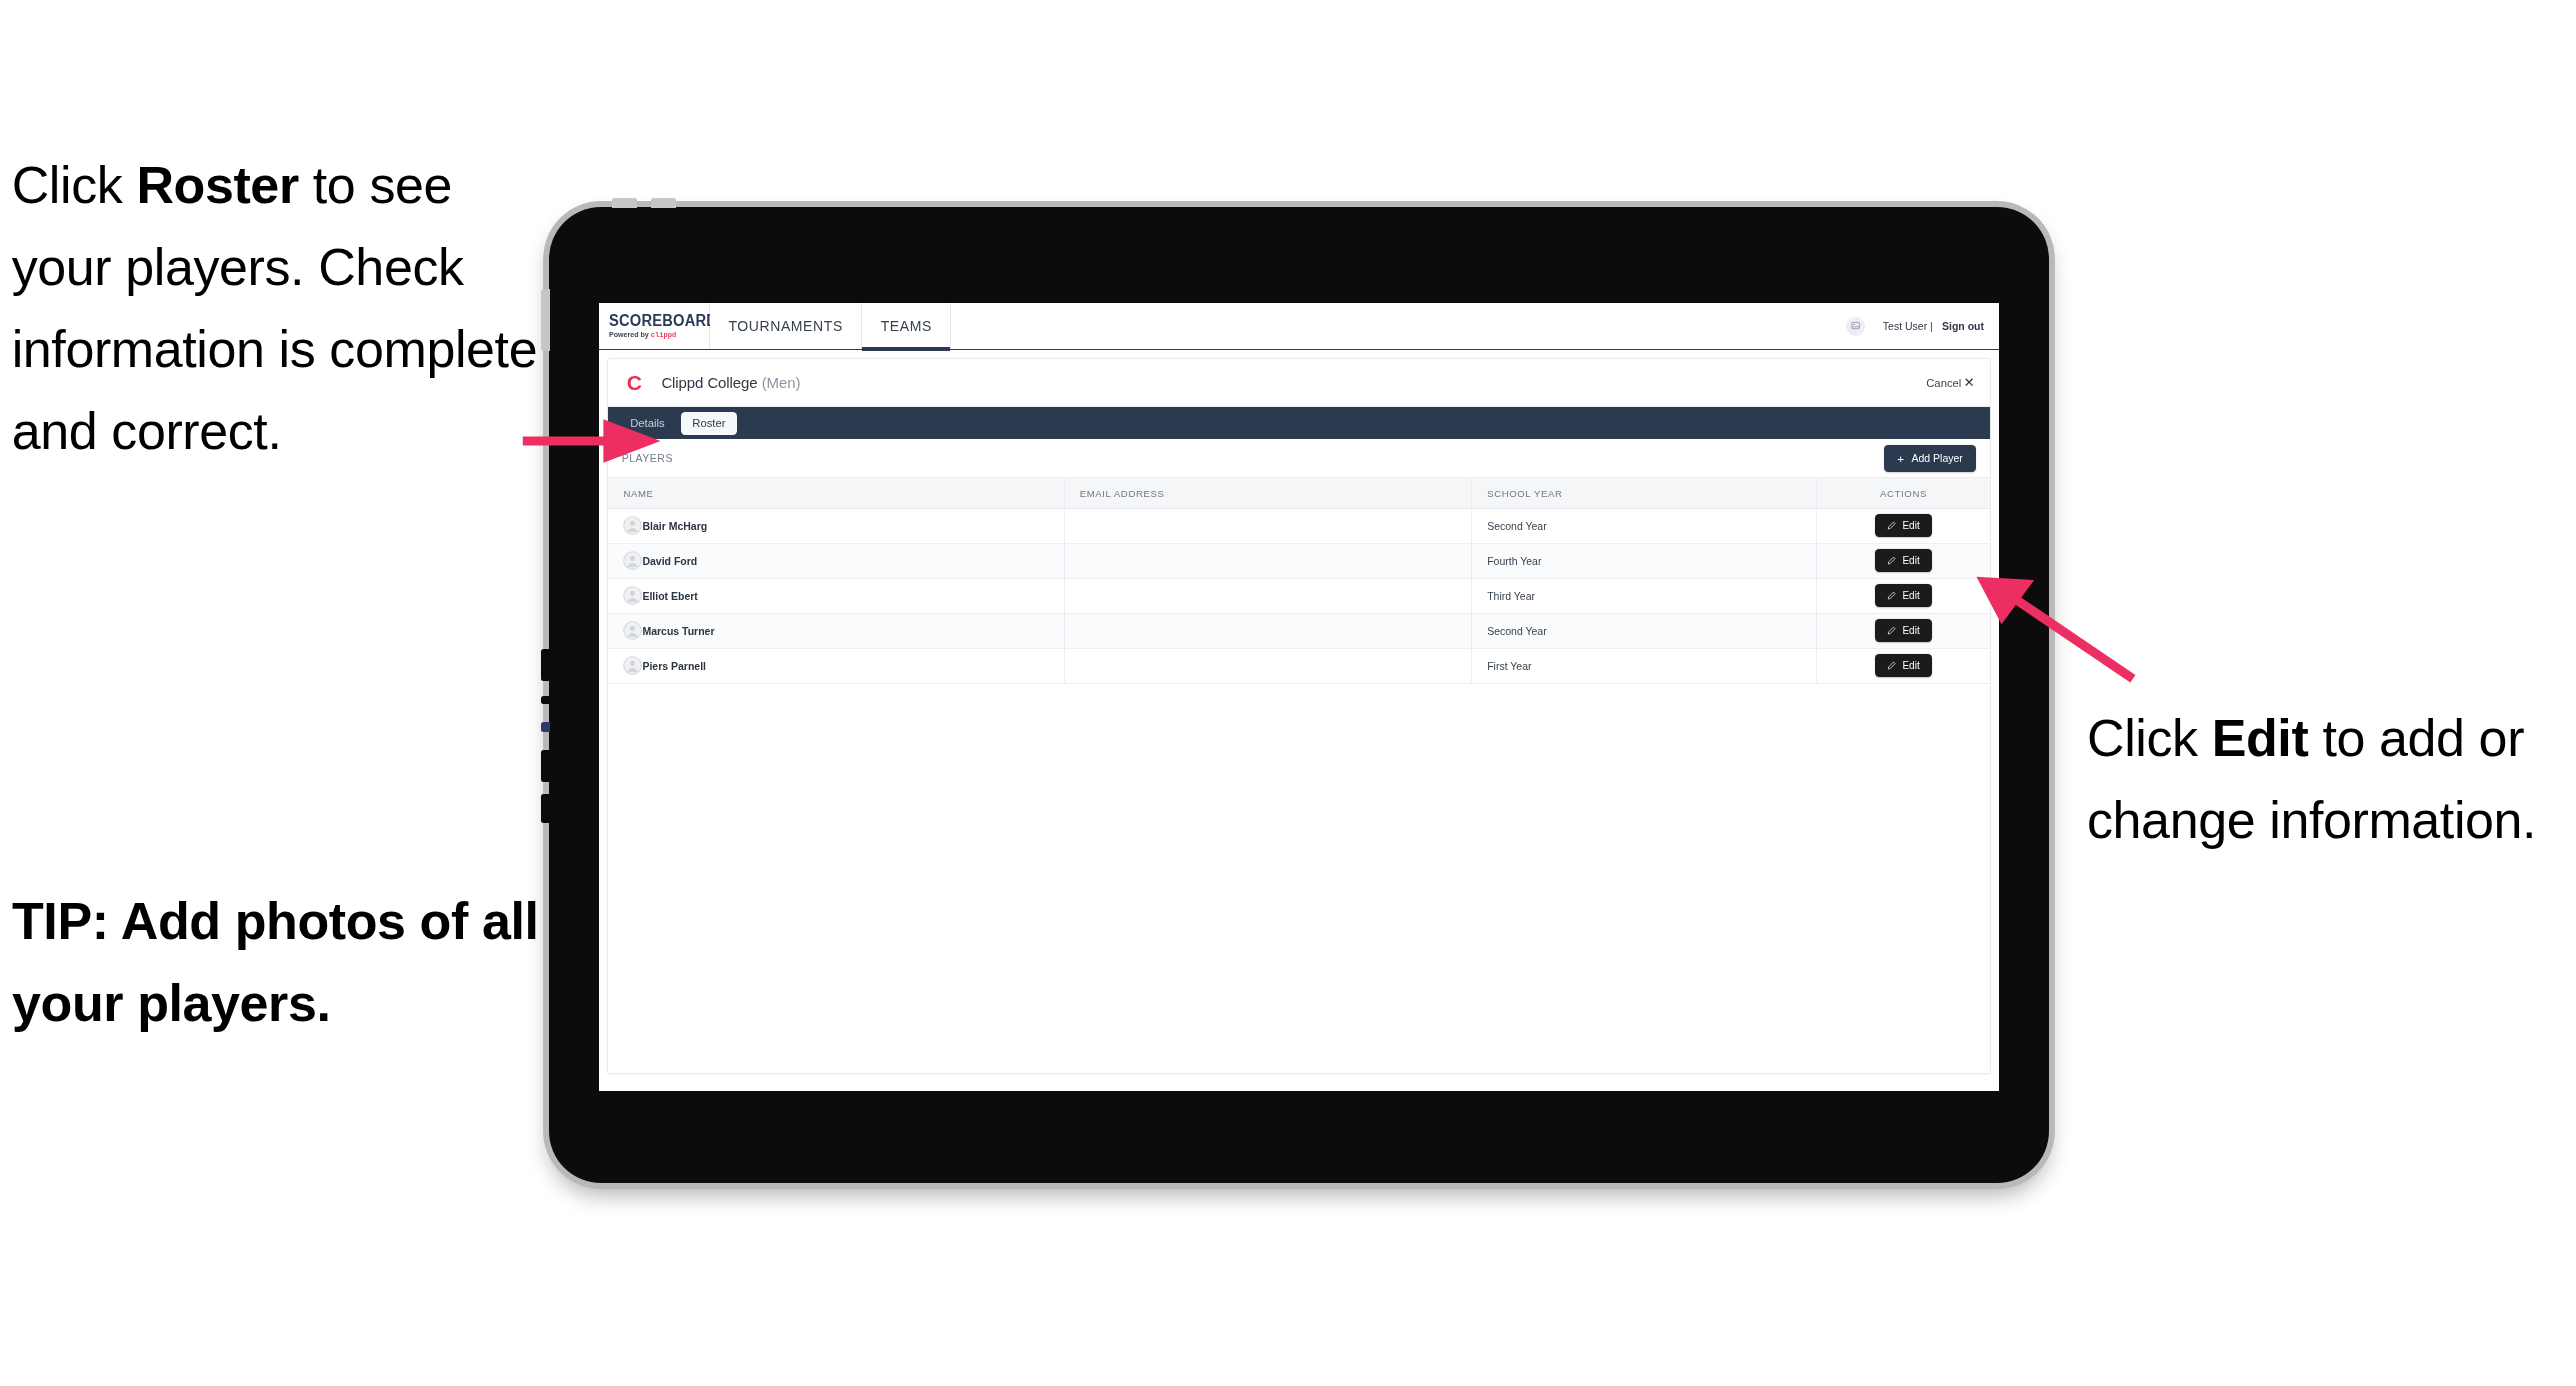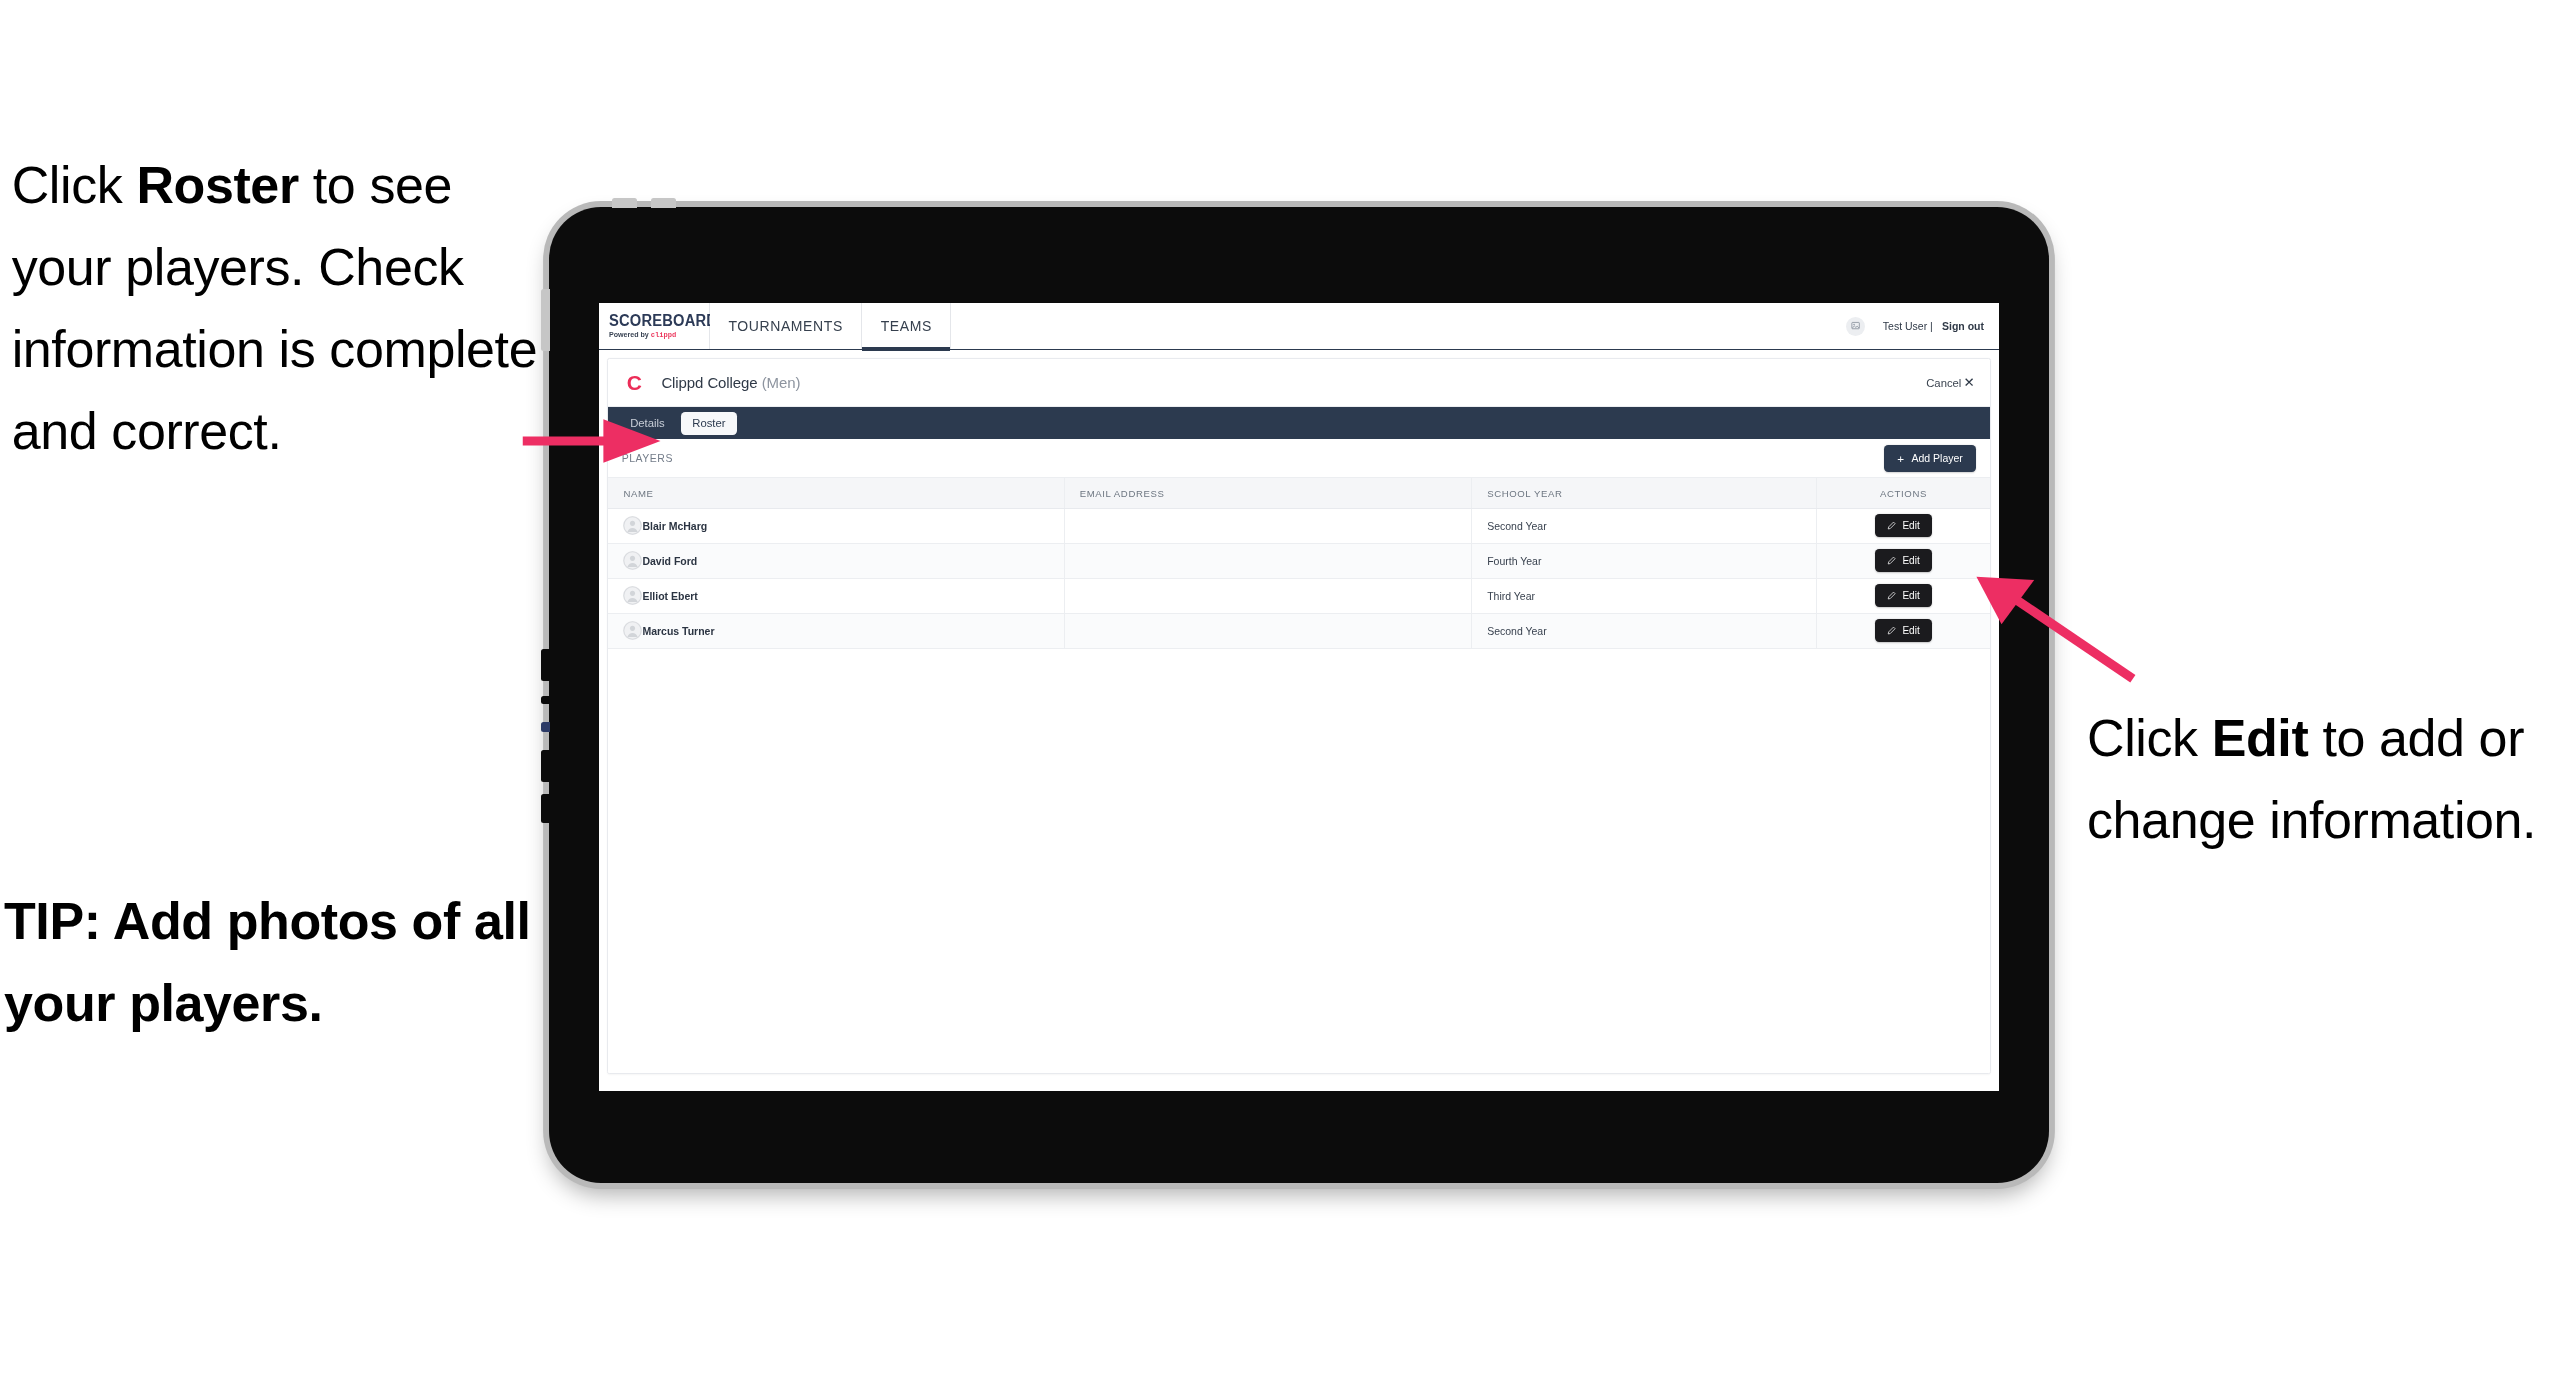--- a/index.html
+++ b/index.html
@@ -27,21 +27,21 @@
   .ann-left {
     left: 11.7px;
     top: 144px;
     width: 536px;
     font-size: 52px;
     line-height: 1.58;
   }
   .ann-left b { font-weight: 700; }
 
   .ann-tip {
-    left: 4px;
+    left: 12px;
     top: 880px;
     width: 553px;
     font-size: 52px;
     line-height: 1.58;
     font-weight: 700;
   }
 
   .ann-right {
     left: 2087px;
     top: 697px;
@@ -537,20 +537,44 @@
             <td>
               <span class="edit-btn">
                 <svg width="9.2" height="9.2" viewBox="0 0 16 16" fill="none">
                     <path d="M11.3 1.9l2.8 2.8-8.4 8.4-3.6.8.8-3.6 8.4-8.4z" stroke="#fff" stroke-width="1.25" stroke-linejoin="round"></path>
                   </svg>
                 <span>Edit</span>
               </span>
             </td>
           </tr>
 
+          <tr>
+            <td>
+              <div class="name-cell">
+                <span class="p-avatar">
+                  <svg width="19" height="19" viewBox="0 0 24 24">
+                      <circle cx="12" cy="12" r="11" fill="none" stroke="#d8dade" stroke-width="1.3"></circle>
+                      <circle cx="12" cy="9.3" r="3.2" fill="#d2d5d9"></circle>
+                      <path d="M5.6 20.2c.9-3.4 3.4-5.2 6.4-5.2s5.5 1.8 6.4 5.2" fill="#d2d5d9"></path>
+                    </svg>
+                </span>
+                <span class="p-name">Piers Parnell</span>
+              </div>
+            </td>
+            <td></td>
+            <td><span class="year-txt">First Year</span></td>
+            <td>
+              <span class="edit-btn">
+                <svg width="9.2" height="9.2" viewBox="0 0 16 16" fill="none">
+                    <path d="M11.3 1.9l2.8 2.8-8.4 8.4-3.6.8.8-3.6 8.4-8.4z" stroke="#fff" stroke-width="1.25" stroke-linejoin="round"></path>
+                  </svg>
+                <span>Edit</span>
+              </span>
+            </td>
+          </tr>
 
         </tbody>
       </table>
 
       <div class="table-tail"></div>
     </div>
   </div>
 </div>
 
 <svg class="arrow-svg arrow-left-svg" viewBox="0 0 200 100">

